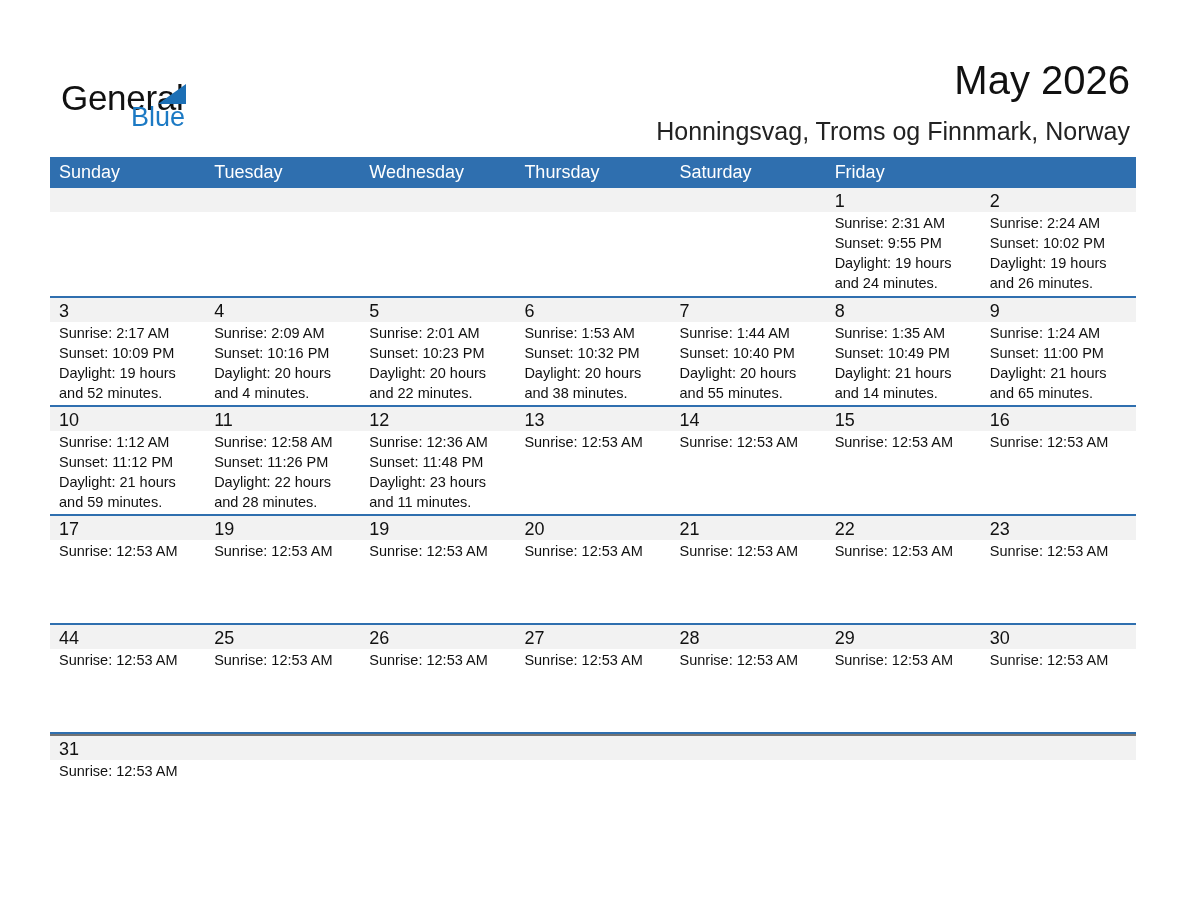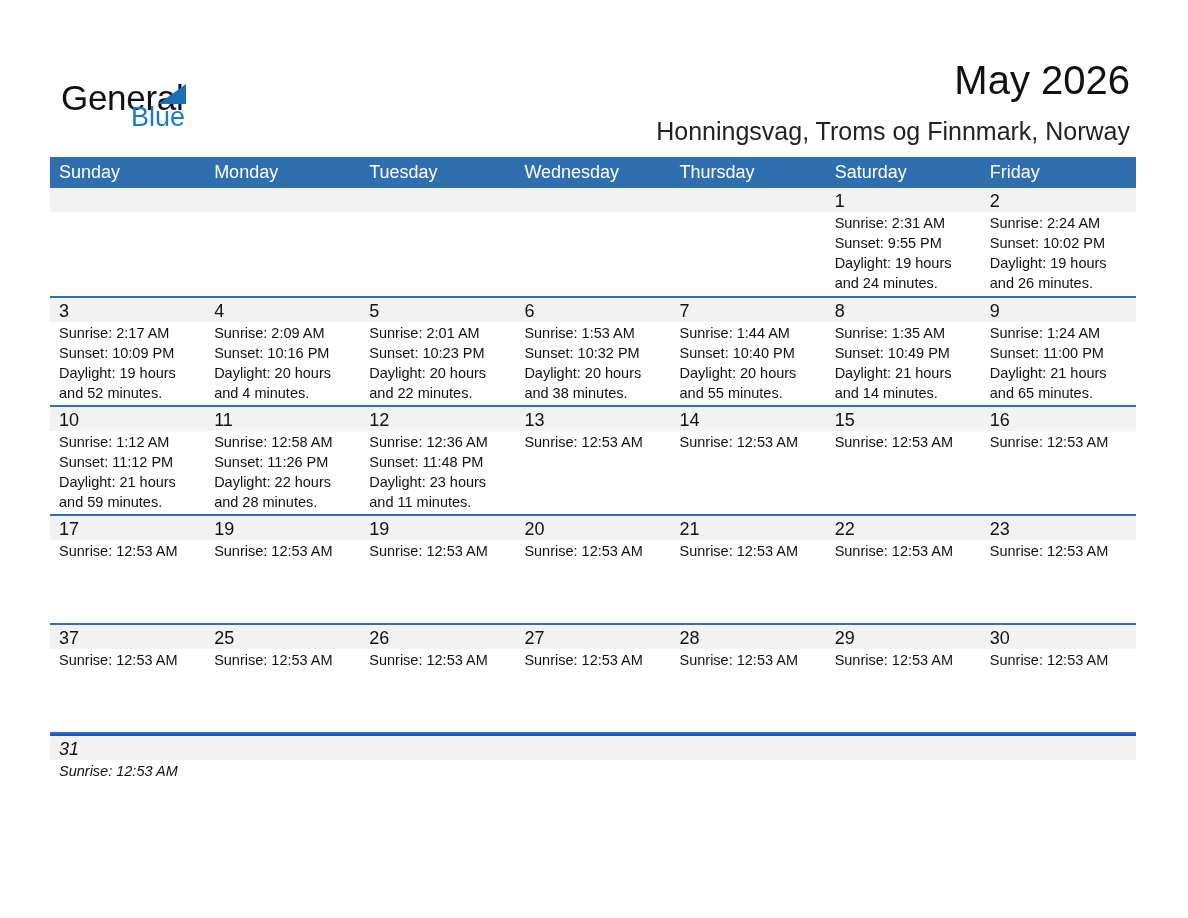--- a/index.html
+++ b/index.html
@@ -8,21 +8,21 @@
   .logo .g{position:absolute;left:8px;top:0;font-size:35px;color:#111;letter-spacing:-0.3px;}
   .logo .b{position:absolute;left:78px;top:24px;font-size:27px;color:#1c7ac4;}
   .logo .tri{position:absolute;left:105px;top:6px;width:0;height:0;border-left:28px solid transparent;border-bottom:20px solid #1c6fb5;}
   .title{position:absolute;right:58px;top:58px;font-size:40px;color:#111;}
   .subtitle{position:absolute;right:58px;top:117px;font-size:25px;color:#222;}
   .cal{position:absolute;left:50px;top:157px;width:1086px;}
   .hdr{display:flex;background:#2f6faf;height:31px;}
   .hdr div{width:155.14px;color:#fff;font-size:18px;line-height:31px;padding-left:9px;box-sizing:border-box;}
   .week{display:flex;height:109px;border-bottom:2px solid #2f6faf;box-sizing:border-box;}
   .week.first{height:110px;}
-  .week.last{border-bottom:none;border-top:2px solid #1d4ed8;font-style:italic;}
+  .week.last{border-bottom:none;border-top:2px solid #737373;}
   .cell{width:155.14px;box-sizing:border-box;}
   .daynum{background:#f2f2f2;height:24px;font-size:18px;line-height:26px;padding-left:9px;}
   .cell.empty .daynum{background:#f2f2f2;}
   .info{padding-left:9px;font-size:14.5px;line-height:20px;padding-top:1px;color:#111;}
   .info div{white-space:nowrap;}
 </style>
 </head>
 <body>
 
 <div class="logo">
@@ -30,21 +30,20 @@
   <span class="tri"></span>
   <span class="b">Blue</span>
 </div>
 
 <div class="title">May 2026</div>
 <div class="subtitle">Honningsvag, Troms og Finnmark, Norway</div>
 
 <div class="cal">
   <div class="hdr" id="hdr">
       <div>Sunday</div>
-      <div>Monday</div>
       <div>Tuesday</div>
       <div>Wednesday</div>
       <div>Thursday</div>
       <div>Saturday</div>
       <div>Friday</div>
     </div>
   <div id="weeks">
       <div class="week first">
         <div class="cell empty">
           <div class="daynum"></div>
@@ -242,21 +241,21 @@
         </div>
         <div class="cell">
           <div class="daynum">23</div>
           <div class="info">
             <div>Sunrise: 12:53 AM</div>
           </div>
         </div>
       </div>
       <div class="week">
         <div class="cell">
-          <div class="daynum">37</div>
+          <div class="daynum">44</div>
           <div class="info">
             <div>Sunrise: 12:53 AM</div>
           </div>
         </div>
         <div class="cell">
           <div class="daynum">25</div>
           <div class="info">
             <div>Sunrise: 12:53 AM</div>
           </div>
         </div>

